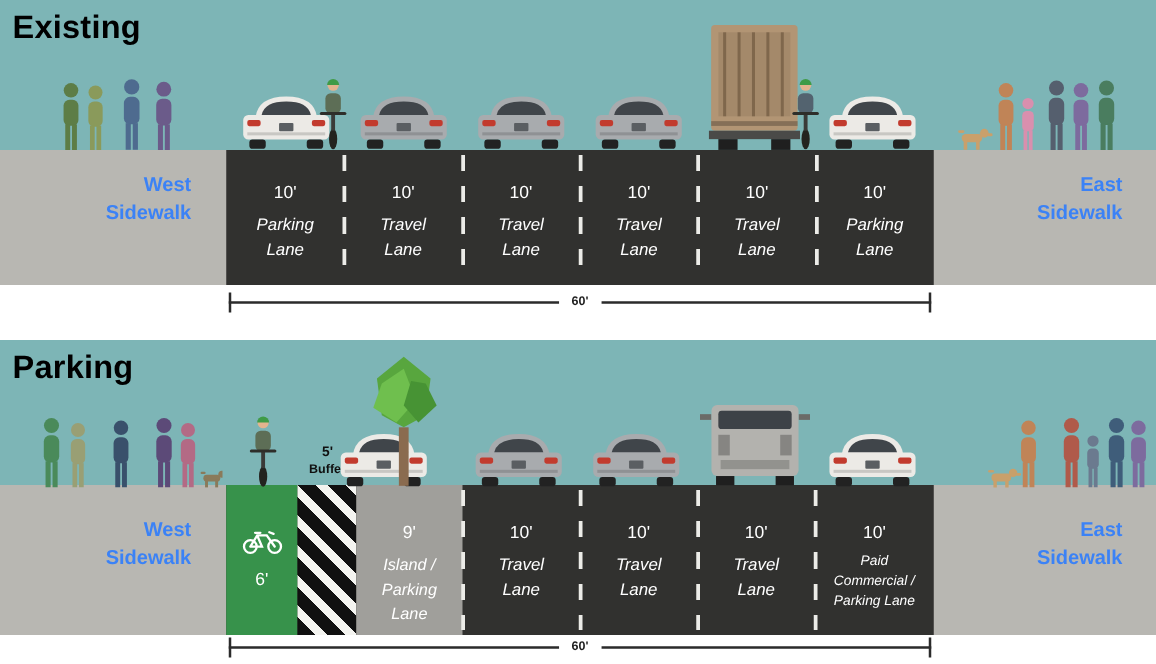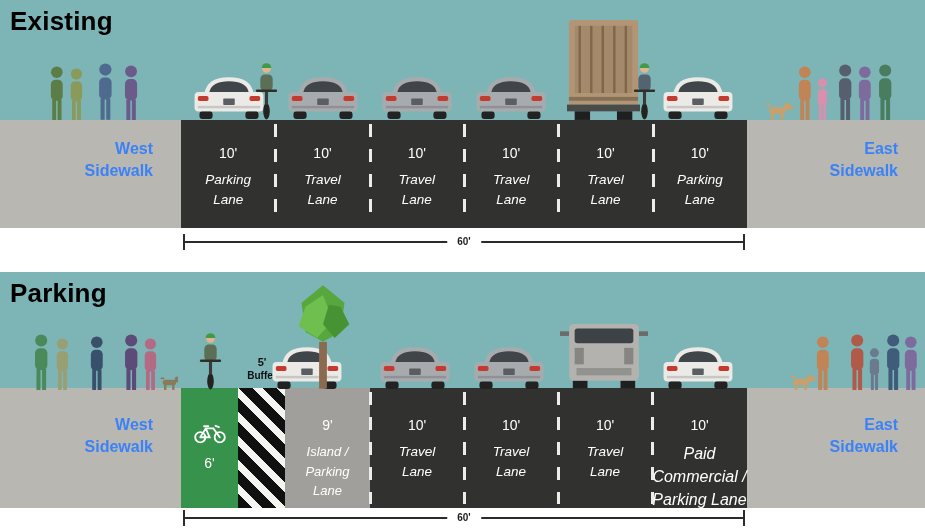--- a/index.html
+++ b/index.html
@@ -31,21 +31,21 @@
   #panel-existing .road { top: 120px; height: 108px; }
   #panel-proposed .road { top: 116px; height: 120px; }
 
   .lane { position: relative; height: 100%; display: flex; flex-direction: column;
     align-items: center; text-align: center; color: #fff; }
   .road-existing .lane { flex: 1 1 0; padding-top: 26px; }
   .road-proposed .lane { padding-top: 30px; }
 
   .lane-width { font-size: 14px; line-height: 1; margin-bottom: 10px; }
   .lane-name  { font-size: 13.5px; line-height: 1.5; white-space: pre-line; font-style: italic; }
-  .lane-name-small { font-size: 16px; line-height: 1.45; }
+  .lane-name-small { font-size: 11px; line-height: 1.45; }
 
   .lane-divider { position: absolute; top: 4px; bottom: 4px; width: 3px; margin-left: -1.5px;
     background: repeating-linear-gradient(to bottom, #ececе8 0 13px, transparent 13px 25px);
     background: repeating-linear-gradient(to bottom, #ececе8 0 13px, transparent 13px 25px); }
   .lane-divider { background: repeating-linear-gradient(to bottom, #ecece8 0 13px, transparent 13px 25px); }
 
   .lane-bike { background: #37924b; padding-top: 34px !important; }
   .lane-bike .lane-width { margin-top: 12px; }
   .bike-glyph { width: 34px; height: 22px; }
 

